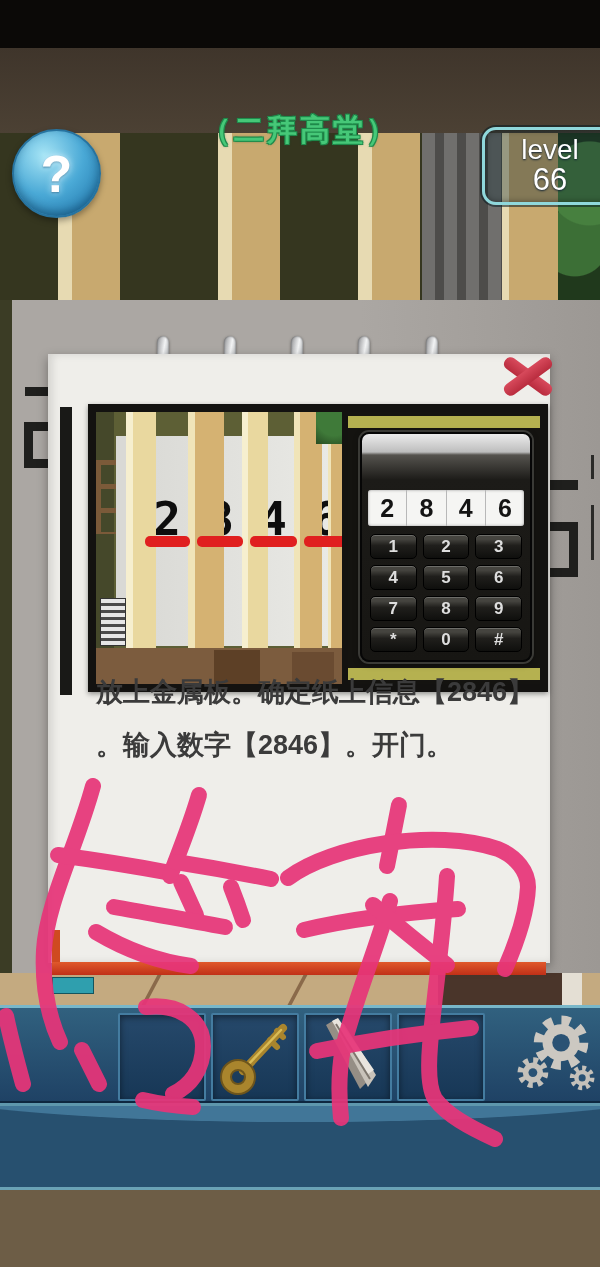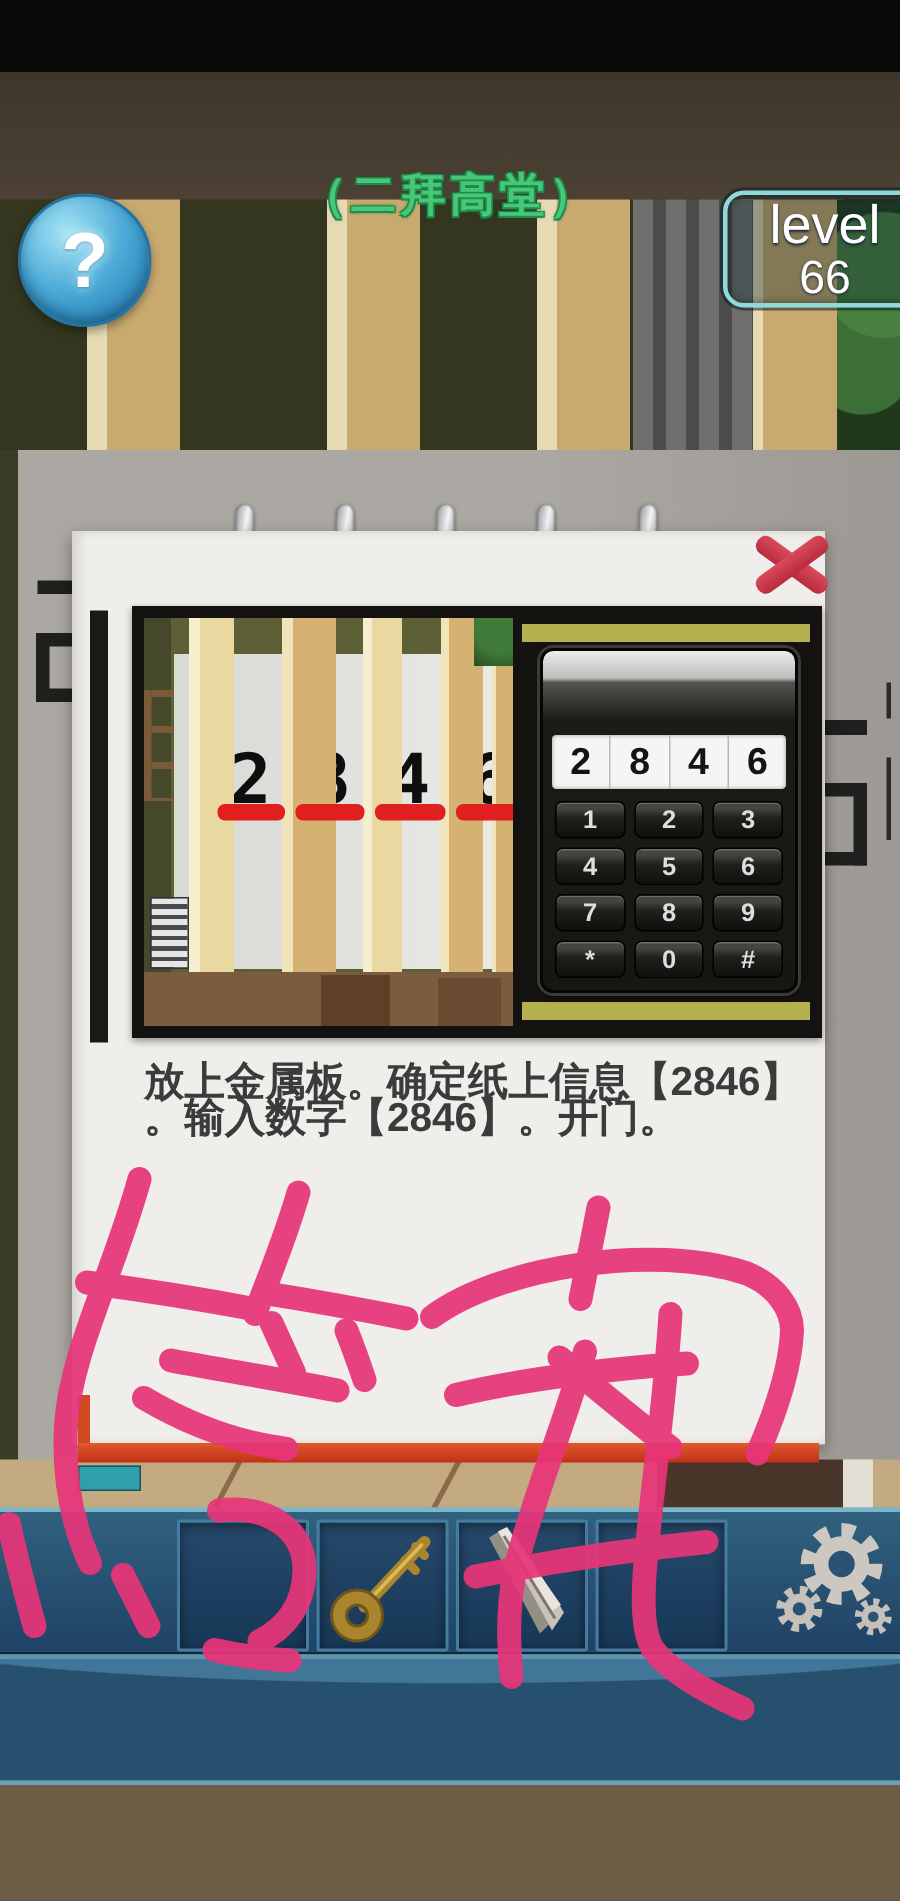--- a/index.html
+++ b/index.html
@@ -29,21 +29,21 @@
   .title-white{top:162px;font-size:30px;color:#ffffff;
     text-shadow:1px 1px 0 #555,-1px -1px 0 #555,1px -1px 0 #555,-1px 1px 0 #555;}
   .help-btn{left:12px;top:129px;width:85px;height:85px;border-radius:50%;
     background:radial-gradient(circle at 35% 28%,#a5e4f5,#4aa9d6 48%,#1a6ea4);
     border:2px solid #27739f;box-shadow:0 3px 6px rgba(0,0,0,.35), inset 0 -4px 8px rgba(0,40,70,.4);
     display:flex;align-items:center;justify-content:center;cursor:pointer;}
   .help-q{color:#fff;font-size:52px;font-weight:bold;text-shadow:0 0 7px #d6f2fd,0 1px 2px #0d5a86;}
   .level-badge{left:482px;top:127px;width:130px;height:72px;border:3px solid #8fd8dc;border-radius:14px;
     background:rgba(22,44,50,.38);box-shadow:0 0 0 2px rgba(8,28,34,.55), inset 0 0 6px rgba(0,0,0,.4);
     display:flex;flex-direction:column;align-items:center;justify-content:center;color:#fff;line-height:1.05;}
-  .level-label{font-size:36px;text-shadow:0 1px 2px #123;}
+  .level-label{font-size:28px;text-shadow:0 1px 2px #123;}
   .level-value{font-size:31px;text-shadow:0 1px 2px #123;}
   
   .ring{top:336px;width:12px;height:48px;border-radius:7px;
     background:linear-gradient(100deg,#8f9093,#f2f3f4 45%,#7e8286);
     box-shadow:inset 0 0 2px #4a4a4a,0 1px 3px rgba(0,0,0,.45);}
   .paper{left:48px;top:354px;width:502px;height:609px;background:#efeeea;
     box-shadow:0 4px 10px rgba(0,0,0,.35), inset 4px 0 8px rgba(0,0,0,.12);}
   .paper-red-edge{left:52px;top:962px;width:494px;height:13px;background:linear-gradient(180deg,#e0592b,#c03018);}
   .paper-red-left{left:52px;top:930px;width:8px;height:36px;background:#cf4a20;}
   .edge-strip{left:60px;top:407px;width:12px;height:288px;background:#191917;}
@@ -189,21 +189,21 @@
           <div class="kp-key">8</div>
           <div class="kp-key">9</div>
           <div class="kp-key">*</div>
           <div class="kp-key">0</div>
           <div class="kp-key">#</div>
         </div>
       </div>
     </div>
   </div>
 
-  <div class="abs hint-text" style="top:704px;">放上金属板。确定纸上信息【2846】</div>
+  <div class="abs hint-text" style="top:675px;">放上金属板。确定纸上信息【2846】</div>
   <div class="abs hint-text" style="top:728px;">。输入数字【2846】。开门。</div>
 
   <div class="abs close-x">
     <div class="xbar xb1"></div>
     <div class="xbar xb2"></div>
 
   </div>
 
   <div class="abs inv-bar">
     <div class="abs inv-top-edge"></div>

